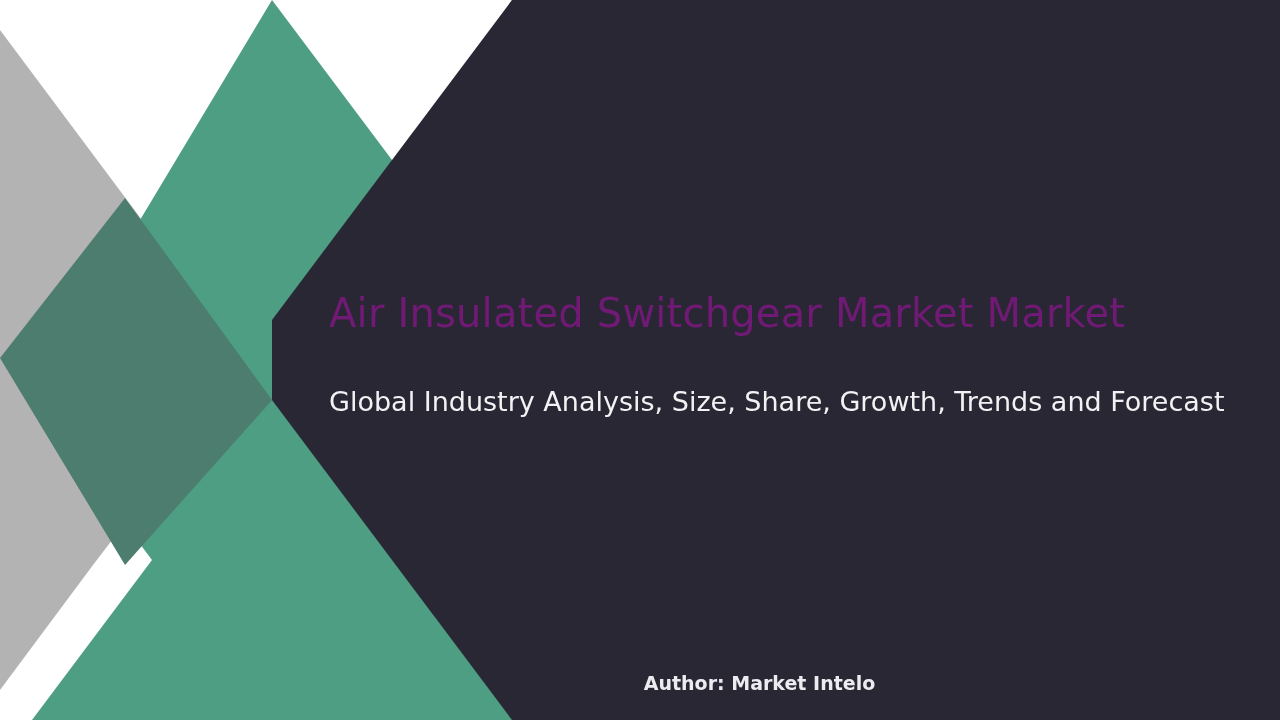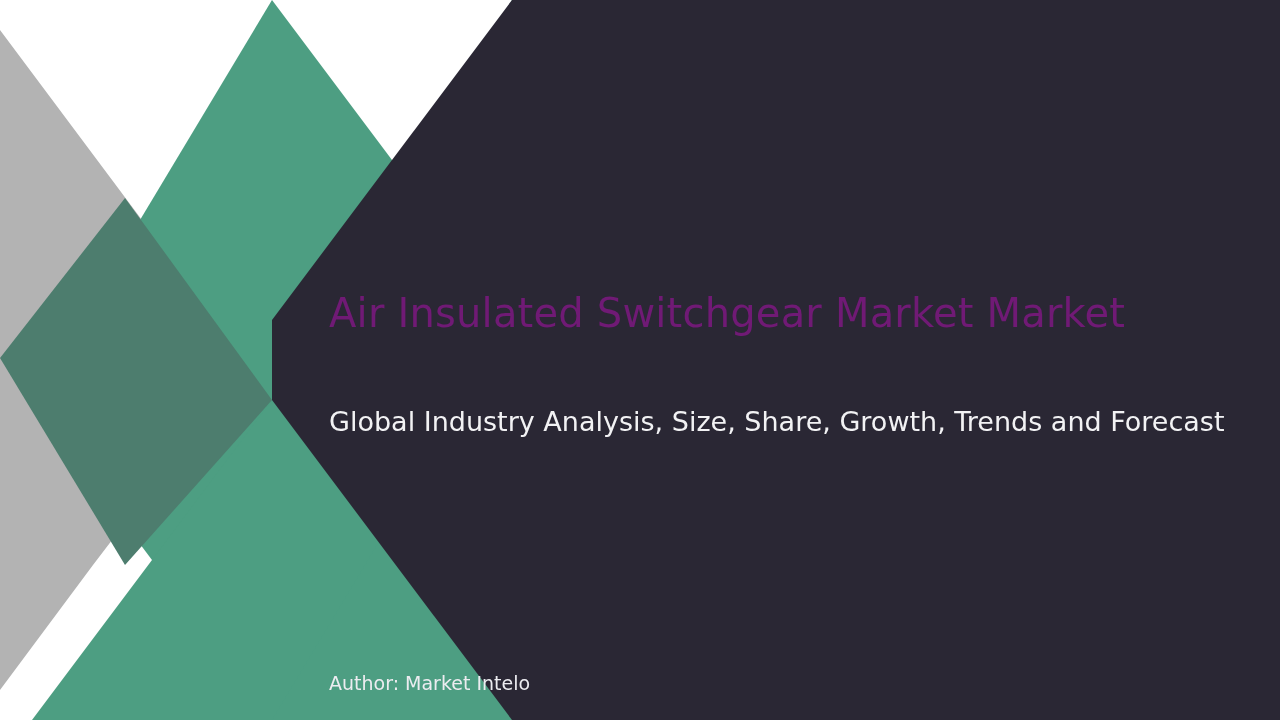--- a/index.html
+++ b/index.html
@@ -48,31 +48,30 @@
   .subtitle {
     position: absolute;
     left: 329px;
     top: 385px;
     width: 920px;
     color: #f2f2f4;
     font-size: 27px;
     font-weight: 400;
     line-height: 1.25;
     white-space: nowrap;
-    margin-top: 20px;
   }
   .author {
     position: absolute;
     left: 329px;
     top: 672px;
     width: 861px;
-    text-align: left;
+    text-align: center;
     color: #ececf0;
     font-size: 19px;
-    font-weight: 400;
+    font-weight: 700;
     white-space: nowrap;
   }
 </style>
 </head>
 <body>
 
 <div id="slide">
 
   <svg id="bg-art" viewBox="0 0 1280 720" width="1280" height="720" xmlns="http://www.w3.org/2000/svg" shape-rendering="geometricPrecision">
 

